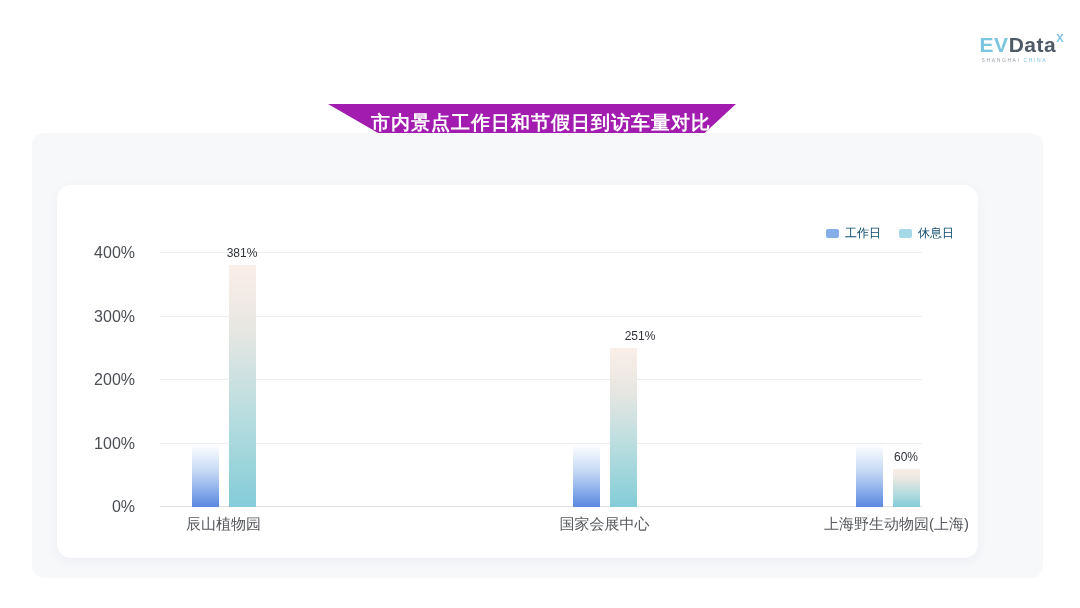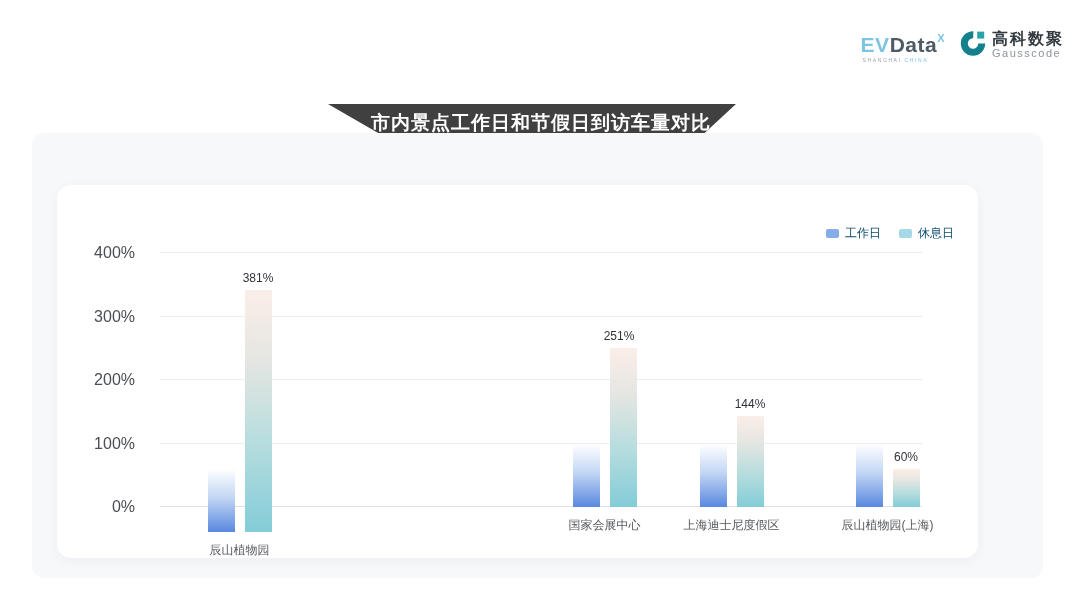--- a/index.html
+++ b/index.html
@@ -19,21 +19,21 @@
   .evdata-main .sup { color: #7cc5e0; font-size: 11px; vertical-align: 10px; font-weight: bold; }
   .evdata-sub { font-size: 5px; letter-spacing: 1.6px; margin-top: 2px; margin-left: 2px; }
   .evdata-sub .g { color: #9aa2a8; } .evdata-sub .b { color: #7cc5e0; }
   .gauss { display: flex; align-items: center; gap: 5px; }
   .gauss-text .cn { font-size: 16px; font-weight: bold; color: #333a40; letter-spacing: 2px; line-height: 17px; }
   .gauss-text .en { font-size: 11px; color: #8d9499; letter-spacing: 1.5px; line-height: 12px; }
 
   
   .banner {
     position: absolute; left: 328px; top: 104px; width: 408px; height: 37px;
-    background: #404040;
+    background: #a21caf;
     clip-path: polygon(0 0, 100% 0, calc(100% - 40px) 100%, 64px 100%);
     display: flex; align-items: center; justify-content: center;
   }
   .banner span {
     color: #ffffff; font-size: 19px; font-weight: bold; letter-spacing: 1px; padding-left: 18px;
   }
 
   
   .panel {
     position: absolute; left: 32px; top: 133px; width: 1011px; height: 445px;
@@ -55,43 +55,31 @@
   .plot { position: absolute; left: 103px; top: 68px; width: 762px; height: 254px; }
   .gridline { position: absolute; left: 0; width: 100%; height: 1px; background: #ededee; }
   .gridline.baseline { background: #e0e1e3; }
   .yaxis { position: absolute; left: 34px; top: 68px; width: 60px; height: 254px; }
   .ytick { position: absolute; right: 16px; font-size: 16px; color: #4b4f54; line-height: 14px; }
   .group { position: absolute; top: 0; height: 100%; width: 127px; }
   .bar { position: absolute; bottom: 0; width: 27px; }
   .bar.workday  { background: linear-gradient(180deg, #ffffff 0%, #c3d7f4 45%, #5988e0 100%); }
   .bar.restday  { background: linear-gradient(180deg, #fbeee8 0%, #e6e6e2 28%, #b4dcde 65%, #83ccd8 100%); }
   .value-label { position: absolute; font-size: 12px; color: #2f3338; transform: translateX(-50%); white-space: nowrap; }
-  .cat-label { position: absolute; bottom: -27px; width: 100%; text-align: center; font-size: 12px; color: #55585c; white-space: nowrap; }
+  .cat-label { position: absolute; bottom: -27px; width: 100%; text-align: center; font-size: 15px; color: #55585c; white-space: nowrap; }
 </style>
 </head>
 <body>
 
 <div class="page">
 
   <div class="logos">
     <div class="evdata">
       <div class="evdata-main"><span class="lt">EV</span><span class="dk">Data</span><span class="sup">X</span></div>
       <div class="evdata-sub"><span class="g">SHANGHAI</span> <span class="b">CHINA</span></div>
-    </div>
-    <div class="gauss">
-      <span>
-        <svg width="28" height="28" viewBox="0 0 28 28" aria-hidden="true">
-          <circle cx="14" cy="14.5" r="8.7" fill="none" stroke="#13808c" stroke-width="7" stroke-dasharray="41 13.6"></circle>
-          <rect x="18.2" y="2.6" width="7" height="7" fill="#2aa2ac"></rect>
-        </svg>
-      </span>
-      <div class="gauss-text">
-        <div class="cn">高科数聚</div>
-        <div class="en">Gausscode</div>
-      </div>
     </div>
   </div>
 
   <div class="banner">
     <span>市内景点工作日和节假日到访车量对比</span>
   </div>
 
   <div class="panel">
     <div class="card">
       <div class="legend" id="legend">
@@ -110,41 +98,35 @@
           <div class="ytick" style="bottom: 120px;">200%</div>
           <div class="ytick" style="bottom: 183.5px; margin-top: 8px;">300%</div>
           <div class="ytick" style="bottom: 247px;">400%</div>
         </div>
       <div class="plot" id="plot">
           <div class="gridline baseline" style="bottom: 0px;"></div>
           <div class="gridline" style="bottom: 63.5px;"></div>
           <div class="gridline" style="bottom: 127px;"></div>
           <div class="gridline" style="bottom: 190.5px;"></div>
           <div class="gridline" style="bottom: 254px;"></div>
-          <div class="group" style="left: 16px; margin-top: 25px;">
+          <div class="group" style="left: 0px;">
             <div class="bar workday" style="left: 31.5px; height: 63.5px;"></div>
             <div class="bar restday" style="left: 68.5px; height: 241.935px;"></div>
             <div class="value-label" style="left: 82px; bottom: 246.935px;">381%</div>
             <div class="cat-label">辰山植物园</div>
           </div>
           <div class="group" style="left: 381px;">
             <div class="bar workday" style="left: 31.5px; height: 63.5px;"></div>
             <div class="bar restday" style="left: 68.5px; height: 159.385px;"></div>
-            <div class="value-label" style="left: 78px; bottom: 164.385px; margin-top: 17px;">251%</div>
+            <div class="value-label" style="left: 99px; bottom: 164.385px; margin-top: 17px;">251%</div>
             <div class="cat-label">国家会展中心</div>
-          </div>
-          <div class="group" style="left: 508px;">
-            <div class="bar workday" style="left: 31.5px; height: 63.5px;"></div>
-            <div class="bar restday" style="left: 68.5px; height: 91.44px;"></div>
-            <div class="value-label" style="left: 82px; bottom: 96.44px;">144%</div>
-            <div class="cat-label">上海迪士尼度假区</div>
           </div>
           <div class="group" style="left: 664px;">
             <div class="bar workday" style="left: 31.5px; height: 63.5px;"></div>
             <div class="bar restday" style="left: 68.5px; height: 38.1px;"></div>
             <div class="value-label" style="left: 82px; bottom: 43.1px;">60%</div>
-            <div class="cat-label">辰山植物园(上海)</div>
+            <div class="cat-label">上海野生动物园(上海)</div>
           </div>
         </div>
     </div>
   </div>
 
 </div>
 
 </body></html>

